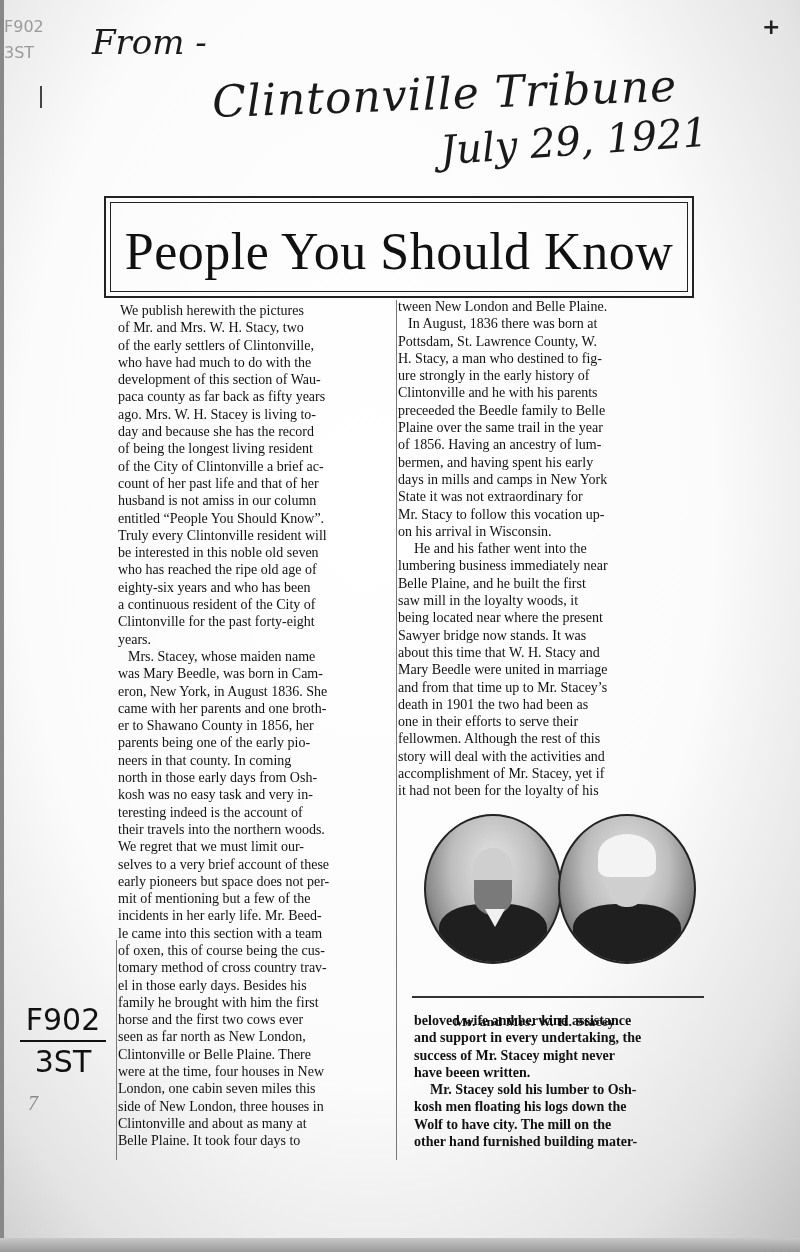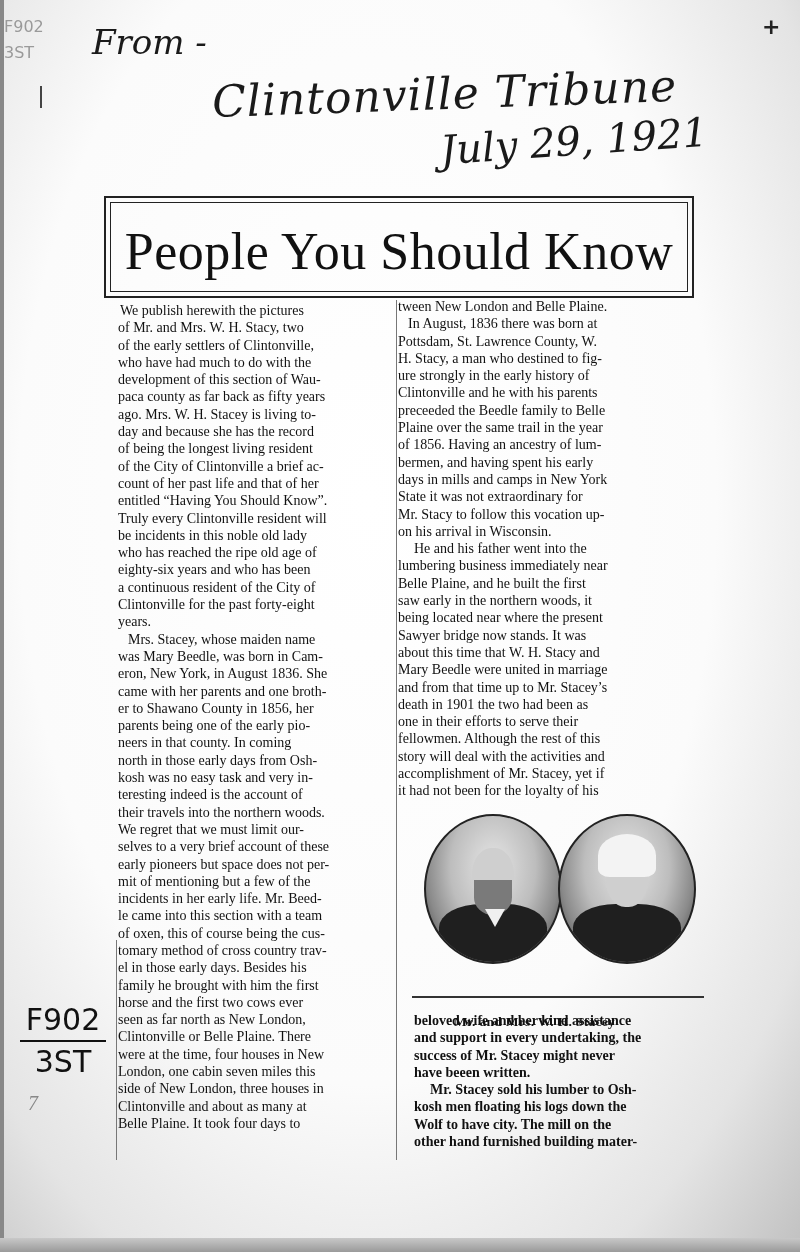--- a/index.html
+++ b/index.html
@@ -95,23 +95,24 @@
     <span class="ln">of Mr. and Mrs. W. H. Stacy, two</span>
     <span class="ln">of the early settlers of Clintonville,</span>
     <span class="ln">who have had much to do with the</span>
     <span class="ln">development of this section of Wau-</span>
     <span class="ln">paca county as far back as fifty years</span>
     <span class="ln">ago. Mrs. W. H. Stacey is living to-</span>
     <span class="ln">day and because she has the record</span>
     <span class="ln">of being the longest living resident</span>
     <span class="ln">of the City of Clintonville a brief ac-</span>
     <span class="ln">count of her past life and that of her</span>
-    <span class="ln">entitled “Having You Should Know”.</span>
+    <span class="ln">husband is not amiss in our column</span>
+    <span class="ln">entitled “People You Should Know”.</span>
     <span class="ln">Truly every Clintonville resident will</span>
-    <span class="ln">be incidents in this noble old lady</span>
+    <span class="ln">be interested in this noble old seven</span>
     <span class="ln">who has reached the ripe old age of</span>
     <span class="ln">eighty-six years and who has been</span>
     <span class="ln">a continuous resident of the City of</span>
     <span class="ln">Clintonville for the past forty-eight</span>
     <span class="ln">years.</span>
     <span class="ln" style="padding-left:10px">Mrs. Stacey, whose maiden name</span>
     <span class="ln">was Mary Beedle, was born in Cam-</span>
     <span class="ln">eron, New York, in August 1836. She</span>
     <span class="ln">came with her parents and one broth-</span>
     <span class="ln">er to Shawano County in 1856, her</span>
@@ -155,21 +156,21 @@
     <span class="ln">Plaine over the same trail in the year</span>
     <span class="ln">of 1856. Having an ancestry of lum-</span>
     <span class="ln">bermen, and having spent his early</span>
     <span class="ln">days in mills and camps in New York</span>
     <span class="ln">State it was not extraordinary for</span>
     <span class="ln">Mr. Stacy to follow this vocation up-</span>
     <span class="ln">on his arrival in Wisconsin.</span>
     <span class="ln" style="padding-left:16px">He and his father went into the</span>
     <span class="ln">lumbering business immediately near</span>
     <span class="ln">Belle Plaine, and he built the first</span>
-    <span class="ln">saw early in the northern woods, it</span>
+    <span class="ln">saw mill in the loyalty woods, it</span>
     <span class="ln">being located near where the present</span>
     <span class="ln">Sawyer bridge now stands. It was</span>
     <span class="ln">about this time that W. H. Stacy and</span>
     <span class="ln">Mary Beedle were united in marriage</span>
     <span class="ln">and from that time up to Mr. Stacey’s</span>
     <span class="ln">death in 1901 the two had been as</span>
     <span class="ln">one in their efforts to serve their</span>
     <span class="ln">fellowmen. Although the rest of this</span>
     <span class="ln">story will deal with the activities and</span>
     <span class="ln">accomplishment of Mr. Stacey, yet if</span>

